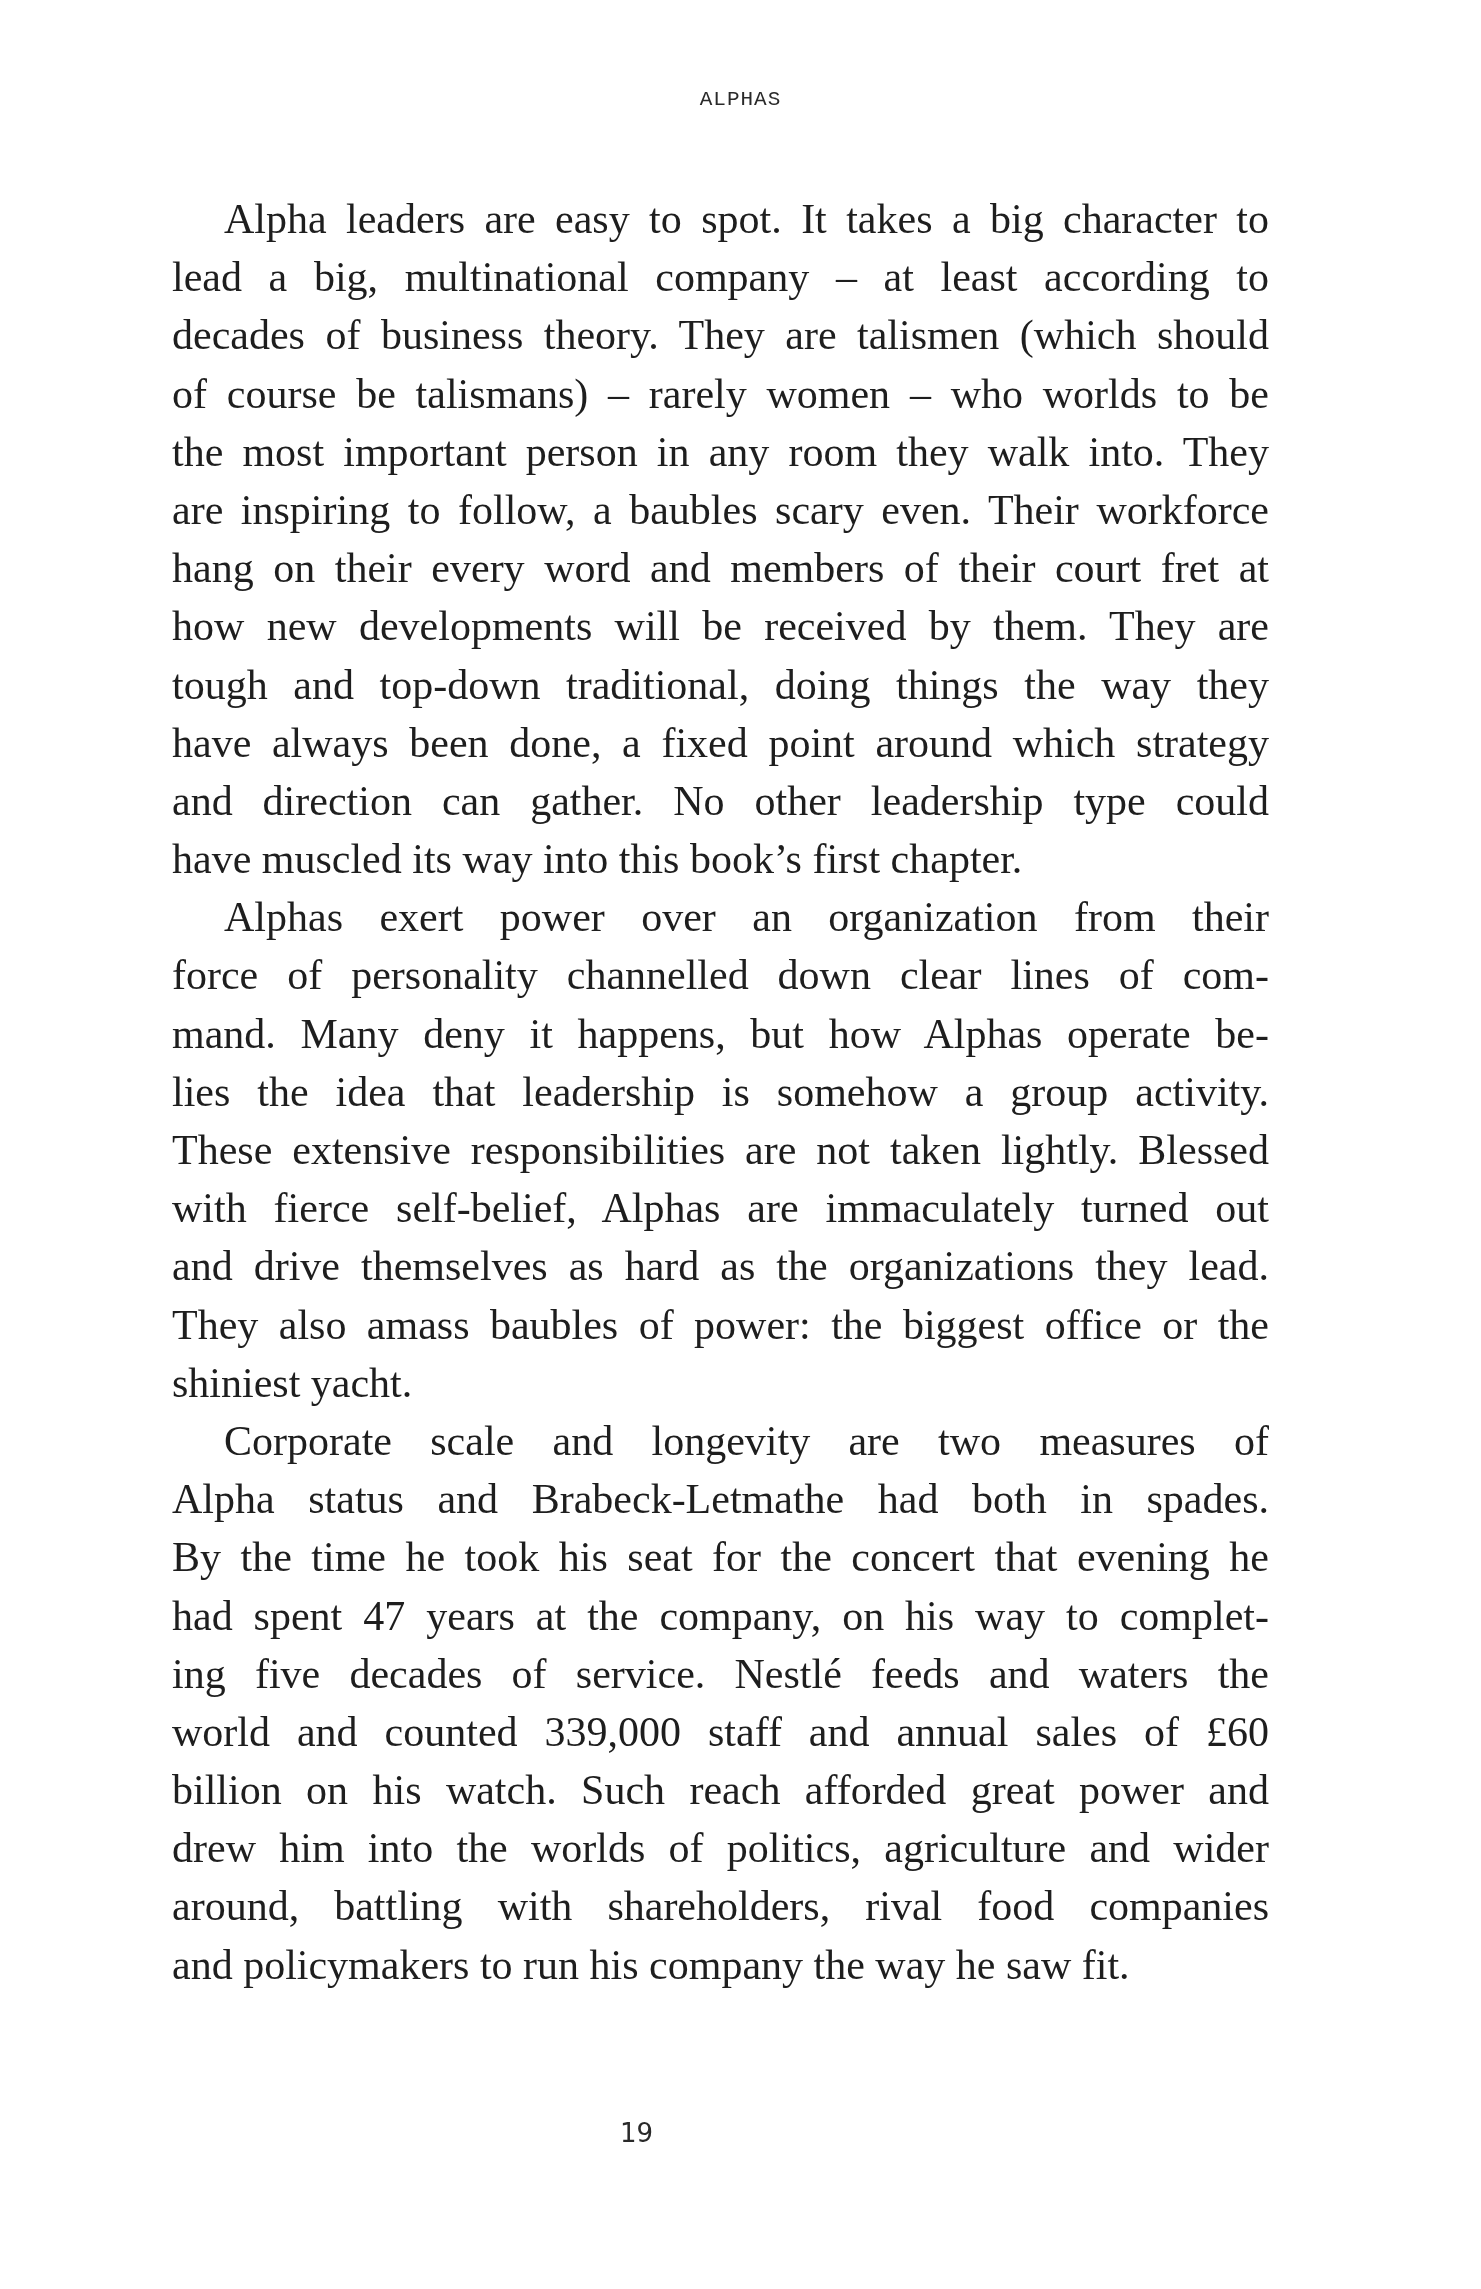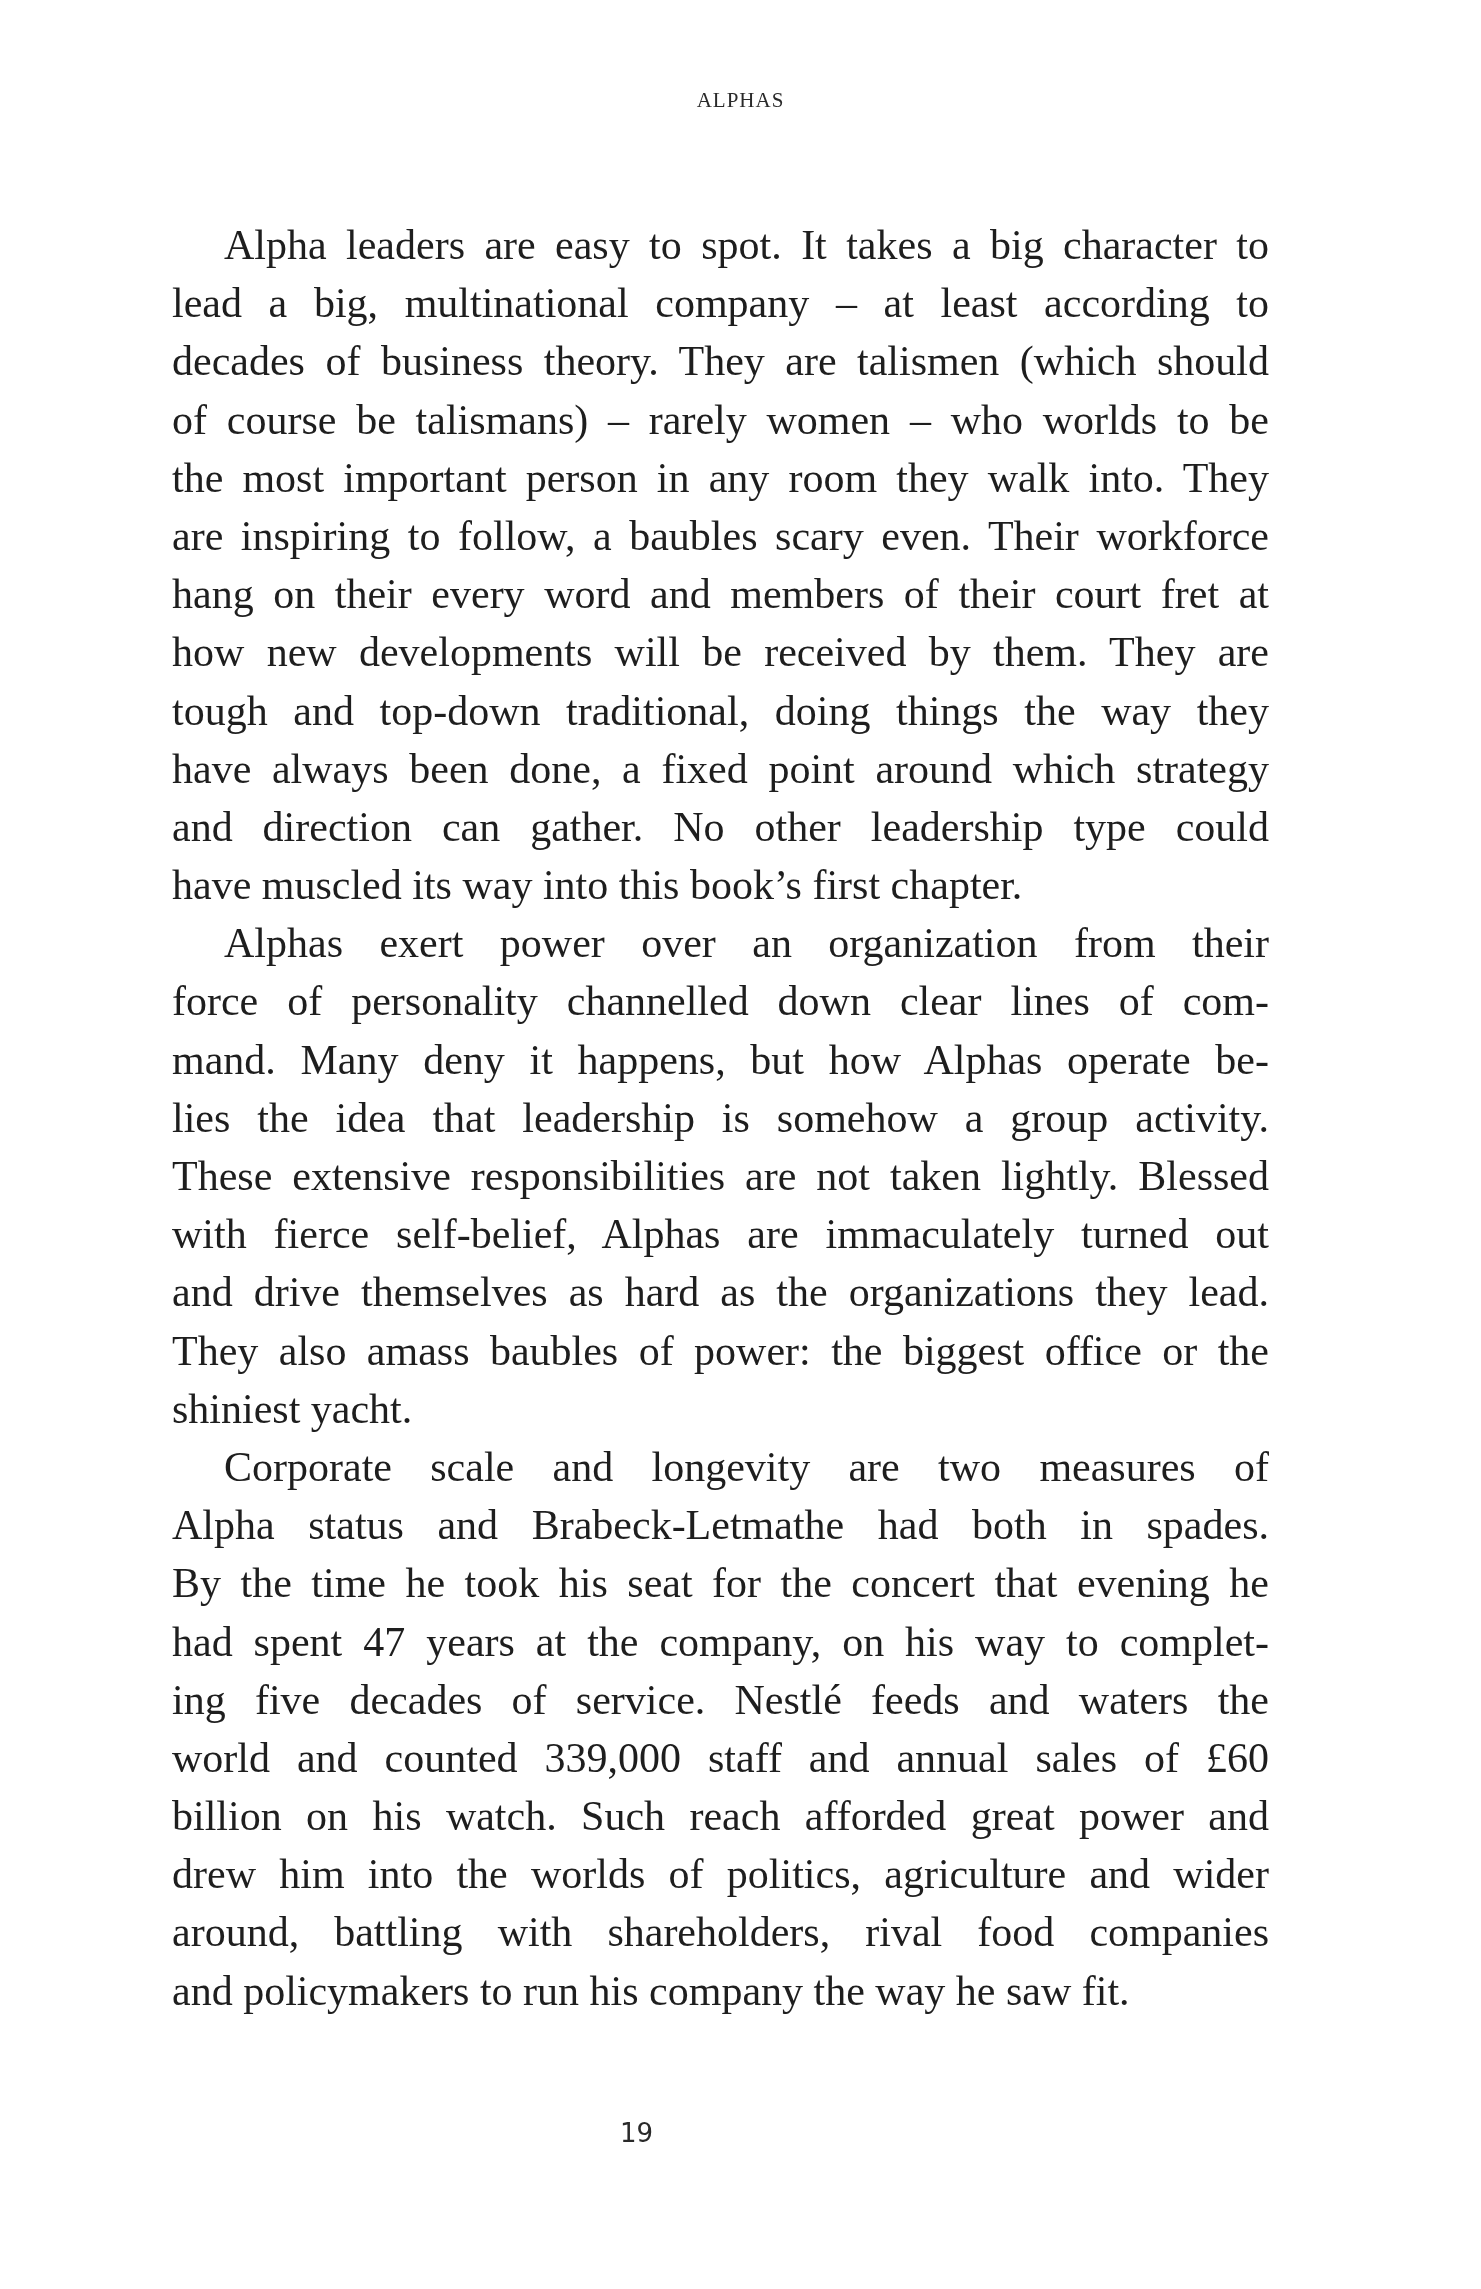--- a/index.html
+++ b/index.html
@@ -13,28 +13,28 @@
       position: relative;
       overflow: hidden;
       color: #1e1e1e;
     }
     .running-head {
       position: absolute;
       top: 88px;
       left: 0;
       width: 1481px;
       text-align: center;
-      font-family: Liberation Serif, serif;
+      font-family: Liberation Mono, monospace;
       font-size: 21px;
       letter-spacing: 1px;
       color: #2a2a2a;
     }
     .body-text {
       position: absolute;
-      top: 216px;
+      top: 190px;
       left: 172px;
       width: 1097px;
       font-family: "Liberation Serif", serif;
       font-size: 42px;
       line-height: 58.2px;
       color: #1e1e1e;
     }
     .line {
       display: block;
       white-space: nowrap;

